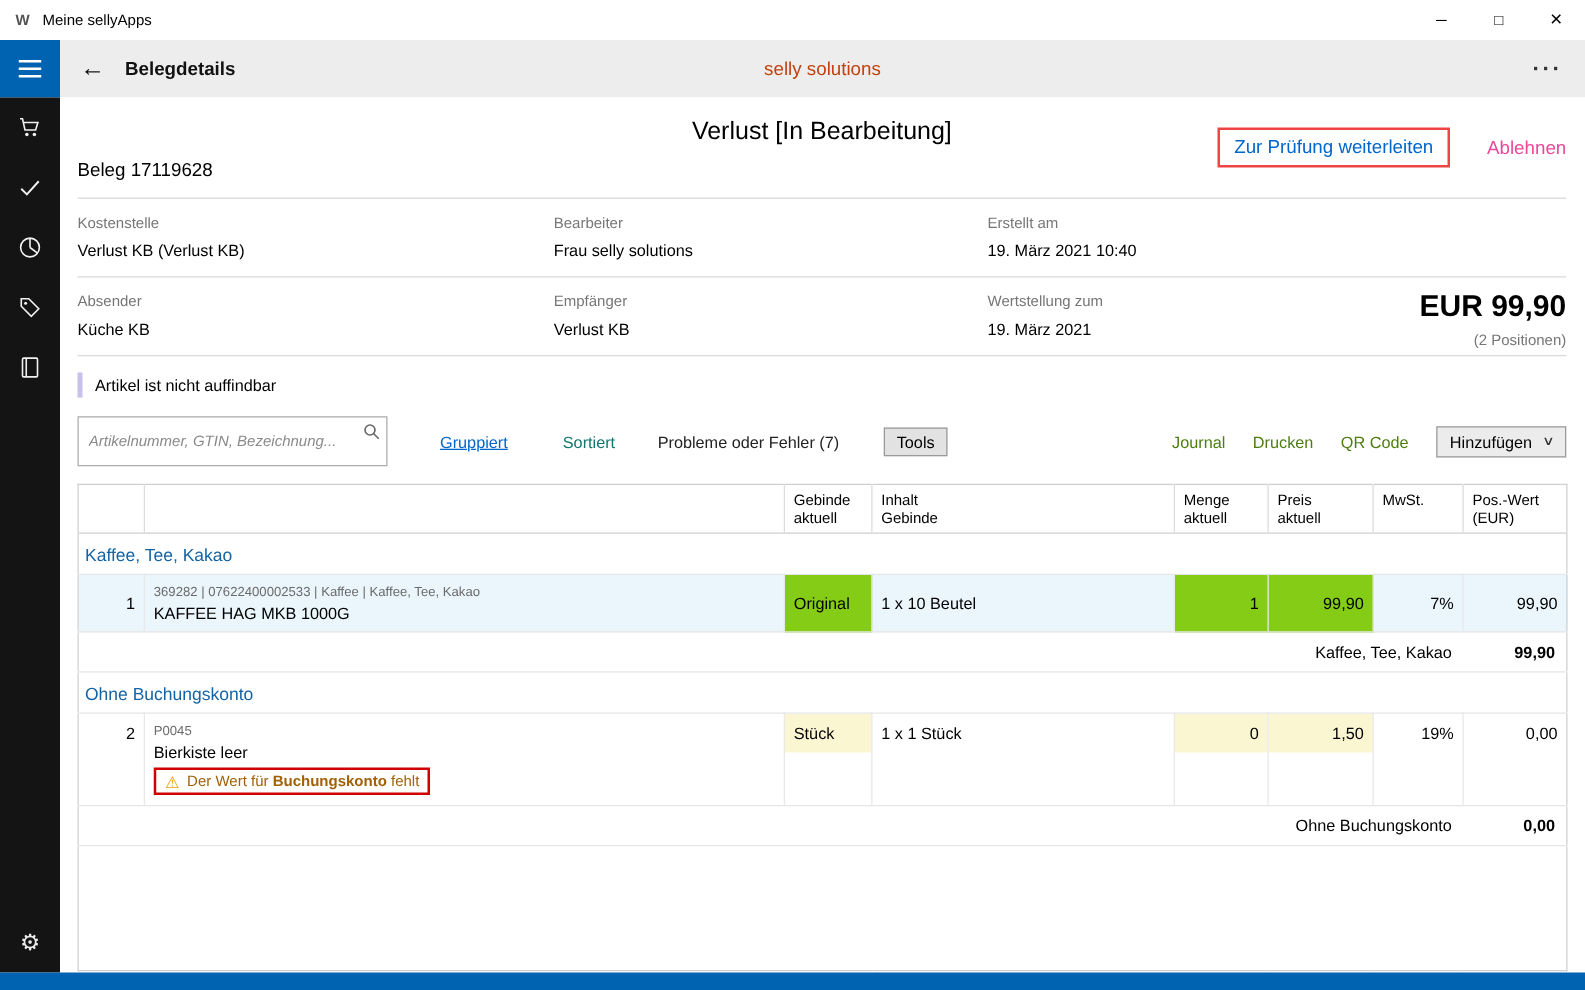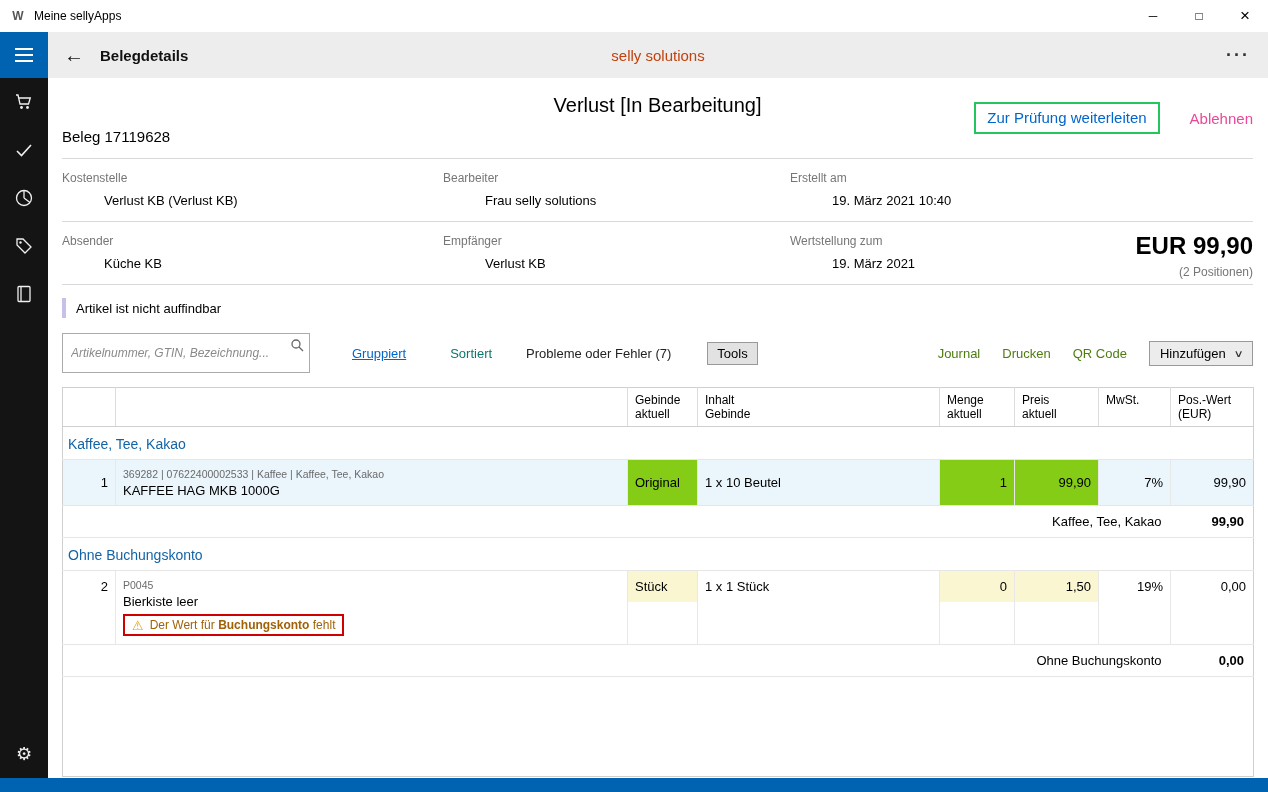--- a/index.html
+++ b/index.html
@@ -34,27 +34,27 @@
   .side-icon { width:48px; height:48px; display:flex; align-items:center; justify-content:center; cursor:pointer; }
   .side-settings { margin-top:auto; margin-bottom:4px; width:48px; height:40px;
     display:flex; align-items:center; justify-content:center; color:#ececec; font-size:18px; cursor:pointer; }
   .bottombar { position:absolute; left:0; right:0; bottom:0; height:14px; background:#0063B1; }
   
   .content { position:absolute; left:48px; top:78px; right:0; bottom:14px; background:#fff; overflow:hidden; }
   .doc-header { position:relative; padding:16px 15px 13px 14px; }
   .doc-title { font-size:20px; font-weight:normal;text-align:center; }
   .doc-subtitle { font-size:15px; margin-top:11px; }
   .doc-actions { position:absolute; top:24px; right:15px; display:flex; align-items:center; gap:30px; }
-  .forward-annotation { border:2px solid #22c55e; padding:5px 11px; }
+  .forward-annotation { border:2px solid #ef4444; padding:5px 11px; }
   .forward-link { color:#0066CC; font-size:15px; cursor:pointer; }
   .reject { color:#ec4899; font-size:15px; cursor:pointer; }
   .divider { border-top:1px solid #d9d9d9; margin:0 15px 0 14px; }
   .fields { display:grid; grid-template-columns:381px 347px 1fr; padding:12px 15px 13px 14px; position:relative; }
   .flabel { font-size:12px; color:#767676; }
-  .fvalue { font-size:13px; color:#000; margin-top:8px;margin-left:42px; }
+  .fvalue { font-size:13px; color:#000; margin-top:8px; }
   .total-block { position:absolute; top:10px; right:15px; text-align:right; }
   .total-amount { font-size:24px; font-weight:bold; }
   .total-note { font-size:12px; color:#767676; margin-top:5px; }
   .notice { display:flex; align-items:center; padding:13px 15px 0 14px; }
   .notice-bar { width:4px; height:20px; background:#C9C0EA; margin-right:10px; }
   .notice-text { font-size:13px; }
   
   .toolbar { display:flex; align-items:center; padding:15px 15px 0 14px; }
   .searchbox { position:relative; width:248px; }
   .searchbox input { width:100%; height:40px; border:1px solid #ababab; padding:2px 26px 2px 8px;

